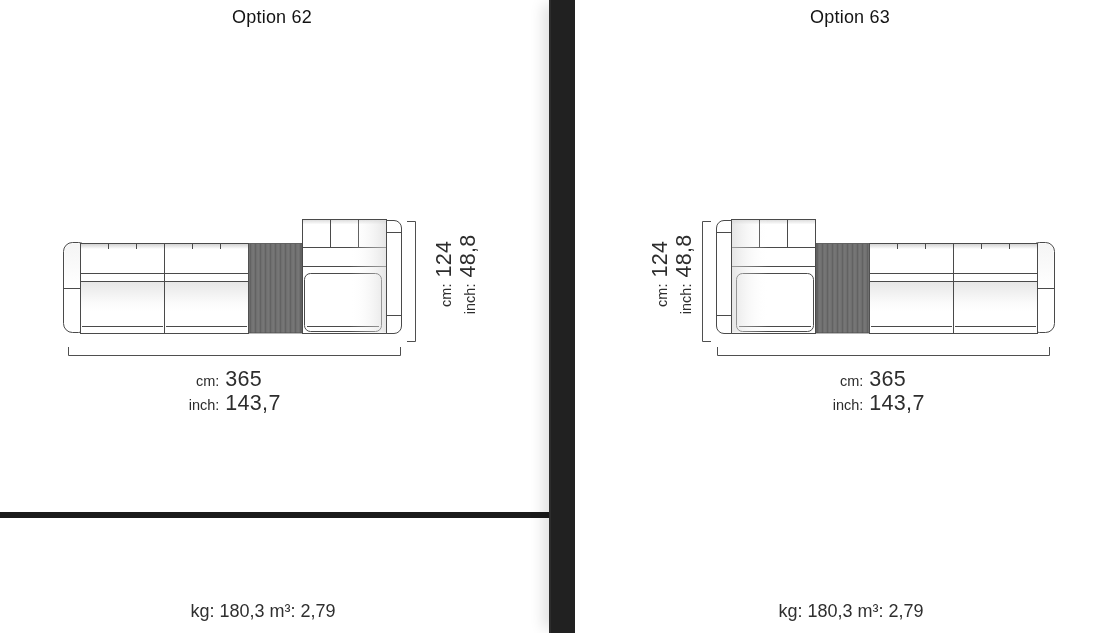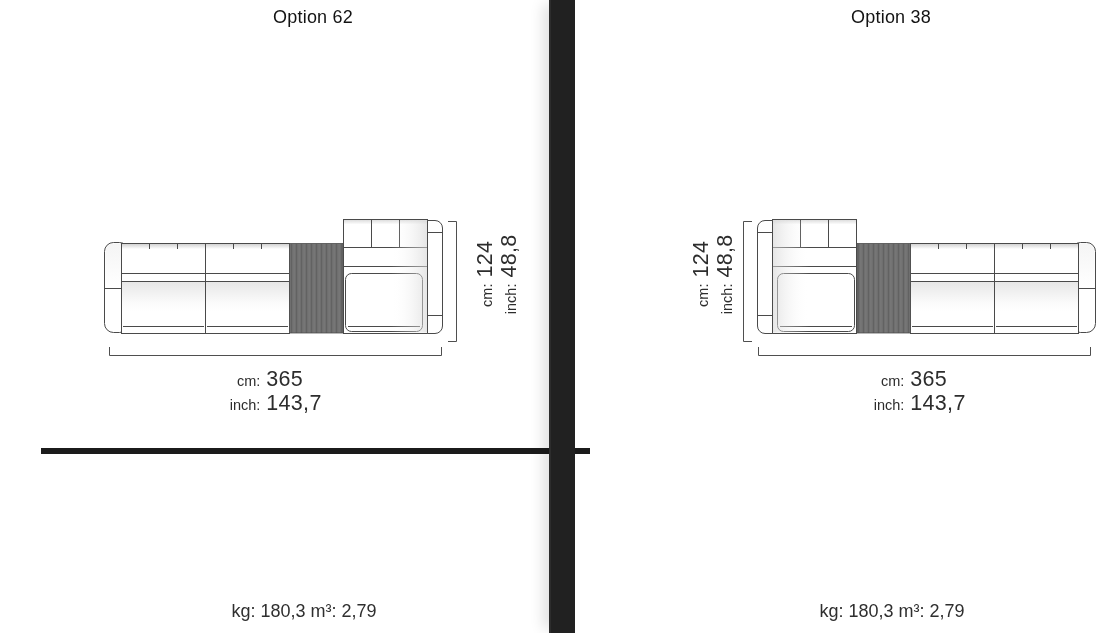--- a/index.html
+++ b/index.html
@@ -1,21 +1,21 @@
 <!DOCTYPE html>
 <html style="--divider: #212121; --bottom-bar: #1b1b1b; --line: #4a4a4a; --table-fill: #6f6f6f; --dim-text: #2d2d2d; --title-text: #131313; --footnote-text: #2f2f2f;"><head>
 <meta charset="utf-8">
 <style>
   html,body{margin:0;padding:0;}
   body{
     width:1116px;height:633px;position:relative;overflow:hidden;
     background:#ffffff;
     font-family:"Liberation Sans", sans-serif;
   }
-  .panel{position:absolute;top:0;height:454px;background:#fff;margin-left:41px;}
+  .panel{position:absolute;top:0;height:518px;background:#fff;}
   #panel-left{left:0;width:549px;}
   #panel-right{left:575px;width:541px;}
 
   .option-title{
     position:absolute;top:7px;transform:translateX(-50%);
     font-size:18px;font-weight:500;color:var(--title-text,#131313);
     letter-spacing:.2px;white-space:nowrap;
   }
   #panel-left .option-title{left:272px;}
   #panel-right .option-title{left:275px;}
@@ -160,21 +160,21 @@
     </div>
   </div>
 
   <div class="kg-line">kg: 180,3 m³: 2,79</div>
   <div class="bottom-bar"></div>
 </div>
 
 <div class="divider"></div>
 
 <div class="panel" id="panel-right">
-  <div class="option-title">Option 38</div>
+  <div class="option-title">Option 63</div>
 
   <svg class="drawing" width="370" height="150" viewBox="0 0 370 150">
     <use href="#sofa" transform="translate(370 0) scale(-1 1)"></use>
   </svg>
 
   <div class="dim-block vdim">
     <div class="dim-row">
       <span class="dim-label">cm:</span>
       <span class="dim-value">124</span>
     </div>

